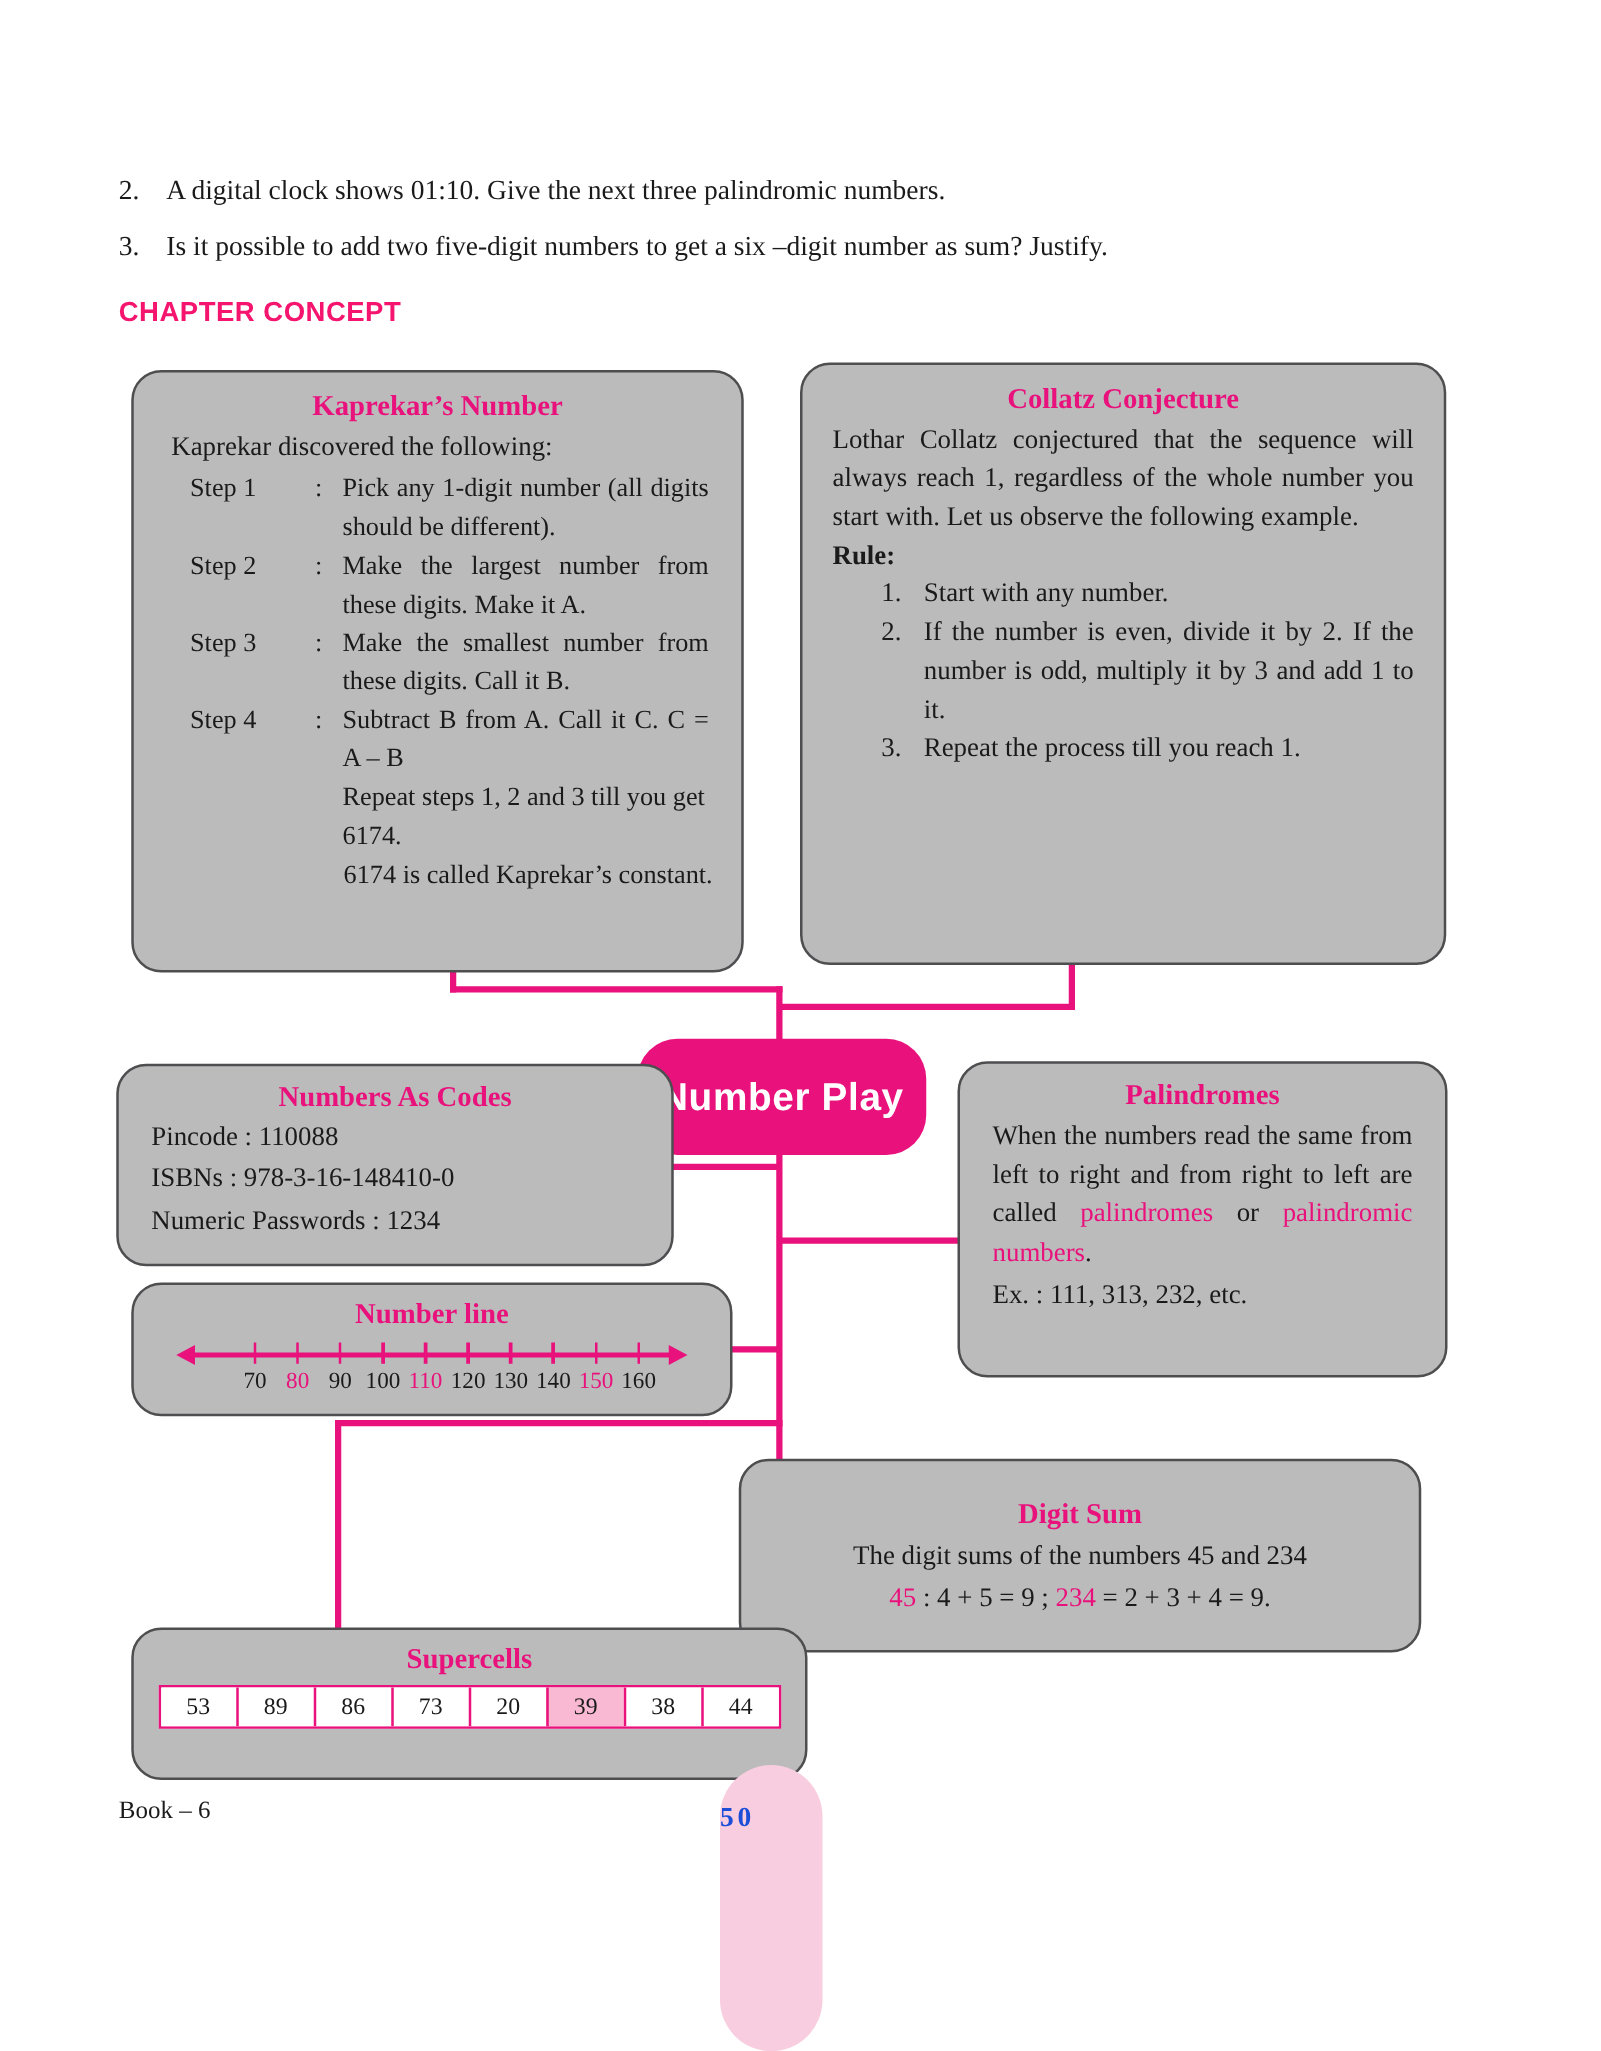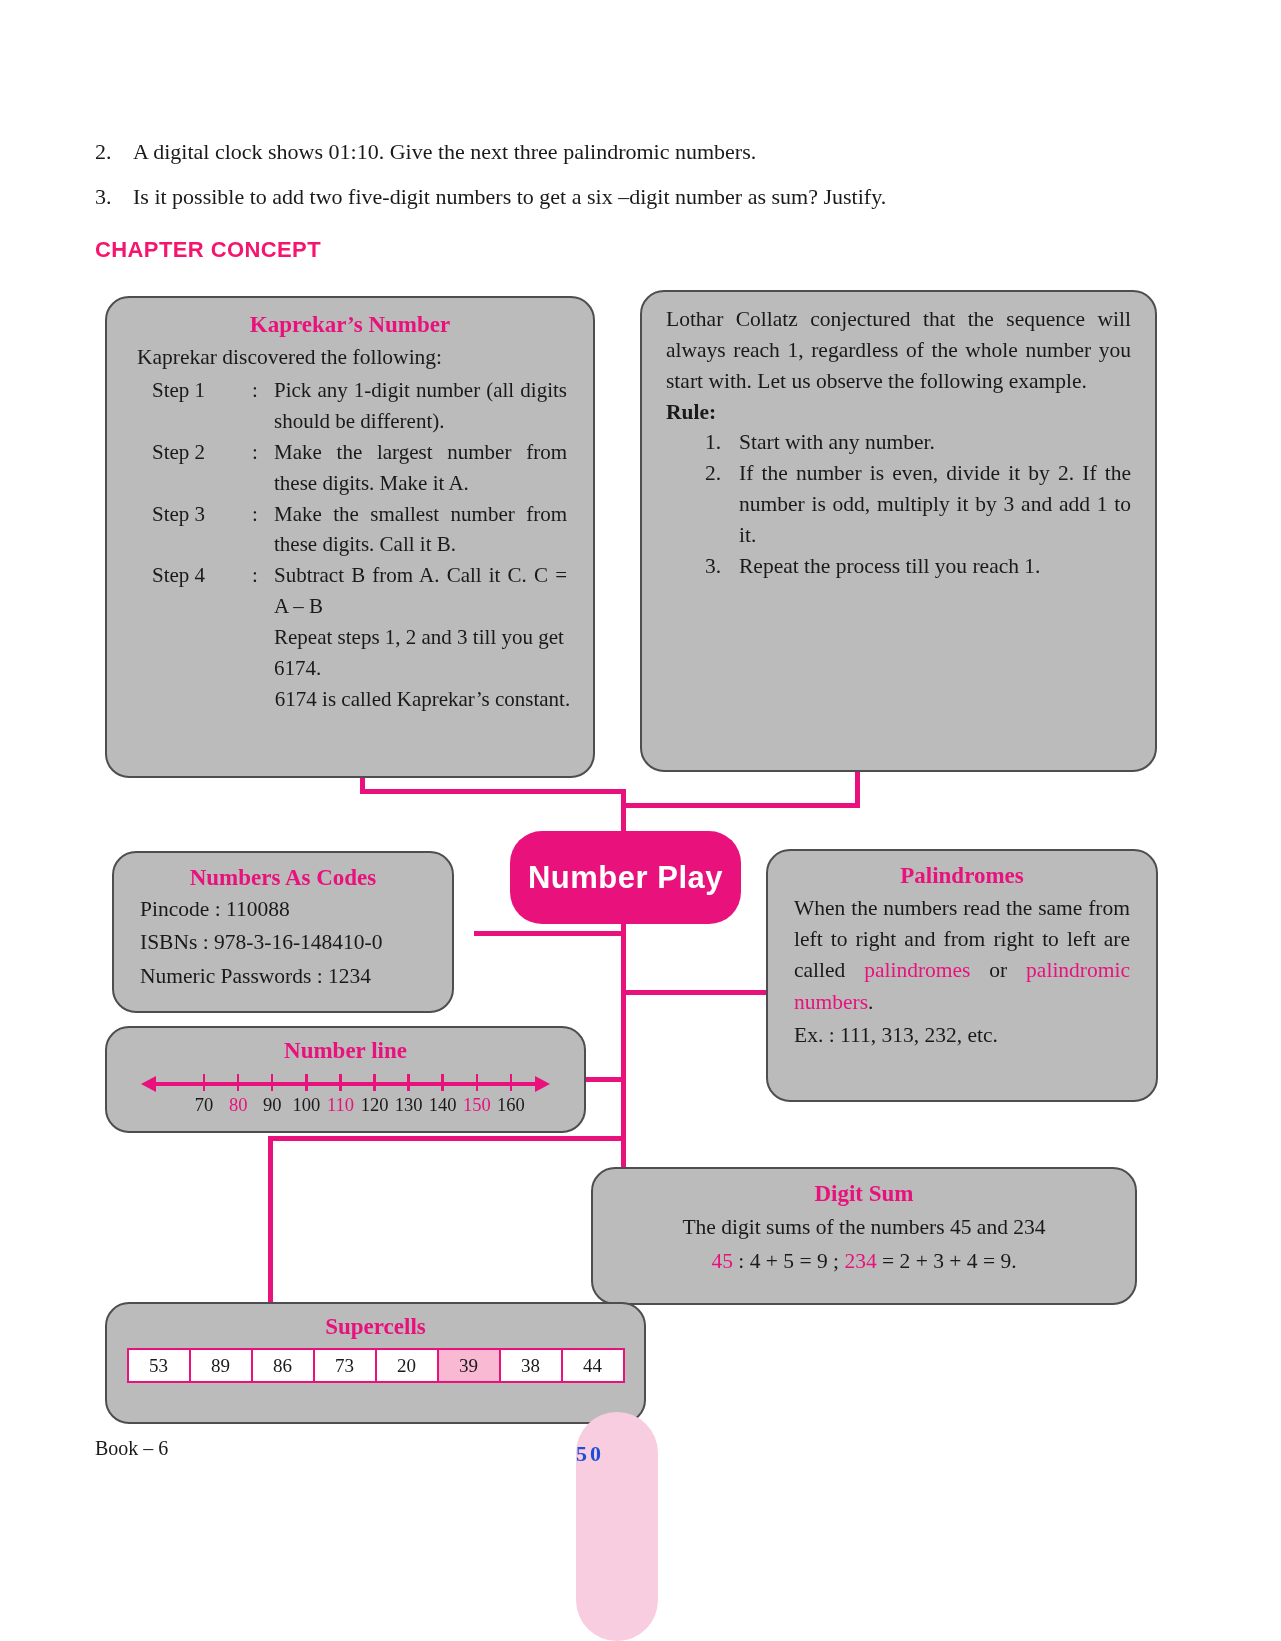--- a/index.html
+++ b/index.html
@@ -30,42 +30,42 @@
   .krepeat{margin:0 0 0 141px;font-size:21px;line-height:1.47;}
   .kconst{margin:0 0 0 141px;width:297px;text-align:center;font-size:21px;line-height:1.47;}
 
   .collatz{left:640px;top:290px;width:517px;height:482px;padding:10px 24px;}
   .cintro{margin:2px 0 0;text-align:justify;font-size:21.5px;line-height:1.45;}
   .rule-label{margin:2px 0 2px;font-weight:700;font-size:21.5px;}
   .crules{margin-left:39px;font-size:21.5px;line-height:1.45;}
   .crule{display:grid;grid-template-columns:34px 1fr;}
   .crule .rtext{text-align:justify;}
 
-  .codes{left:112px;top:851px;width:342px;height:162px;padding:8px 24px;}
+  .codes{left:93px;top:851px;width:446px;height:162px;padding:8px 24px;}
   .codes p{margin:0 0 0 2px;font-size:21.5px;line-height:1.55;}
   .codes .boxtitle{margin-bottom:2px;}
 
   .palin{left:766px;top:849px;width:392px;height:253px;padding:8px 26px;}
   .ppara{margin:2px 0 0;text-align:justify;font-size:21.5px;line-height:1.45;}
   .pexample{margin:2px 0 0;font-size:21.5px;line-height:1.45;}
   .pink-text{color:var(--pink,#E9117C);}
 
   .nline{left:105px;top:1026px;width:481px;height:107px;padding:6px 32px;}
   .nl-wrap{position:relative;height:52px;margin-top:4px;}
   .nl-line{position:absolute;left:12px;right:12px;top:14px;height:3.5px;background:var(--pink,#E9117C);}
   .nl-arrow{position:absolute;top:8px;width:0;height:0;border-top:8px solid transparent;border-bottom:8px solid transparent;}
   .nl-arrow-l{left:2px;border-right:15px solid var(--pink,#E9117C);}
   .nl-arrow-r{right:2px;border-left:15px solid var(--pink,#E9117C);}
   .nl-ticks{position:absolute;left:48px;right:24px;top:6px;display:flex;justify-content:space-between;}
   .nl-tick-item{display:flex;flex-direction:column;align-items:center;width:36px;}
   .nl-tick-mark{width:2.5px;height:17px;background:var(--pink,#E9117C);}
   .nl-tick-label{margin-top:4px;font-size:18.5px;}
   .nl-tick-label.hl{color:var(--pink,#E9117C);}
 
-  .dsum{left:591px;top:1167px;width:546px;height:138px;padding:8px 20px;}
+  .dsum{left:591px;top:1167px;width:546px;height:155px;padding:25px 20px;}
   .ds-line{margin:2px 0 0;text-align:center;font-size:21.5px;line-height:1.5;}
 
   .scells{left:105px;top:1302px;width:541px;height:122px;padding:6px 20px;}
   .sc-row-wrap{display:flex;justify-content:center;margin-top:8px;}
   .sc-row{display:flex;border:2.5px solid var(--pink,#E9117C);background:#fff;}
   .sc-cell{width:60px;height:31px;display:flex;align-items:center;justify-content:center;
     font-size:19px;background:#fff;border-left:2.5px solid var(--pink,#E9117C);}
   .sc-cell:first-child{border-left:none;}
   .sc-cell.hl{background:var(--cell-highlight,#F9B9D3);}
 
@@ -140,20 +140,21 @@
       <span class="stext">Make the smallest number from these digits. Call it B.</span>
       <span class="slabel">Step 4</span>
       <span class="scolon">:</span>
       <span class="stext">Subtract B from A. Call it C. C = A – B</span>
     </div>
     <p class="krepeat">Repeat steps 1, 2 and 3 till you get 6174.</p>
     <p class="kconst">6174 is called Kaprekar’s constant.</p>
   </section>
 
   <section class="gbox collatz">
+    <h3 class="boxtitle">Collatz Conjecture</h3>
     <p class="cintro">Lothar Collatz conjectured that the sequence will always reach 1, regardless of the whole number you start with. Let us observe the following example.</p>
     <p class="rule-label">Rule:</p>
     <div class="crules">
       <div class="crule">
         <span class="rnum">1.</span>
         <span class="rtext">Start with any number.</span>
       </div>
       <div class="crule">
         <span class="rnum">2.</span>
         <span class="rtext">If the number is even, divide it by 2. If the number is odd, multiply it by 3 and add 1 to it.</span>

